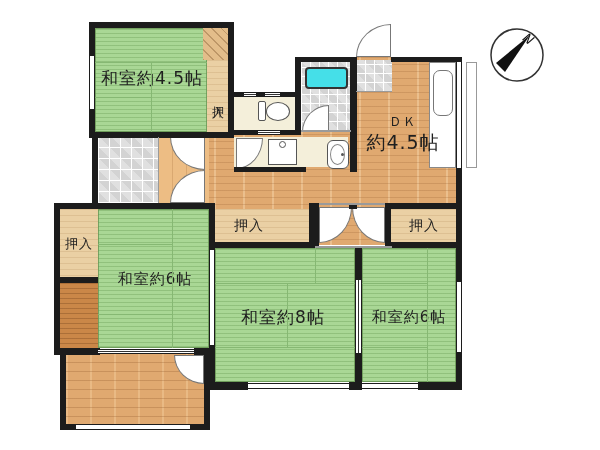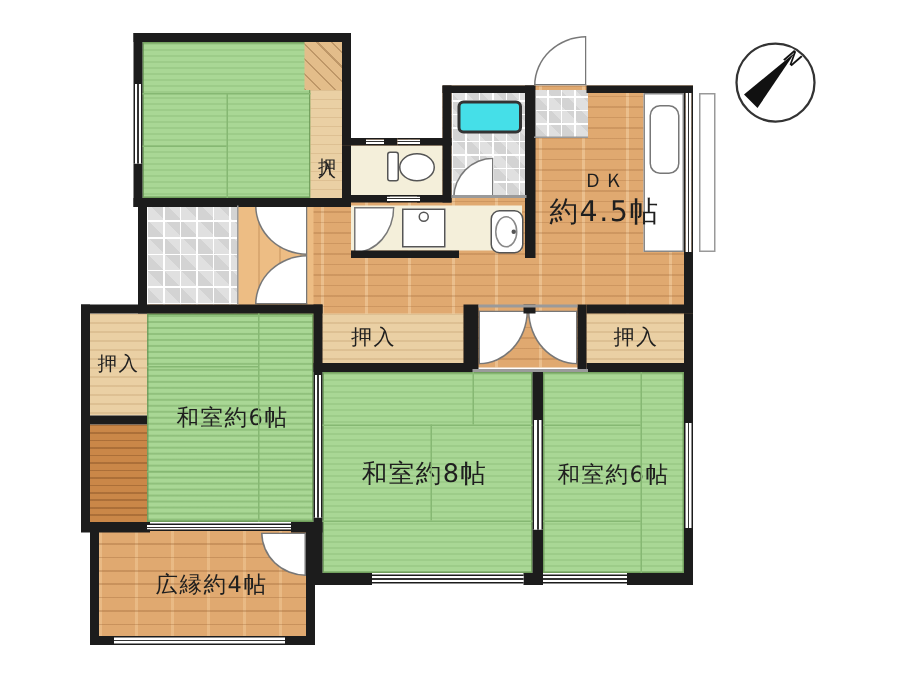--- a/index.html
+++ b/index.html
@@ -86,30 +86,30 @@
   <div class="fixture" style="left:327px;top:140px;width:22px;height:29px;border-radius:6px"></div>
   <div class="fixture" style="left:330px;top:144px;width:15px;height:21px;border-radius:50%;border-color:#888"></div>
   <div style="left:341px;top:153px;width:3px;height:3px;border-radius:50%;background:#555"></div>
 
   <svg style="position:absolute;left:488px;top:26px" width="60" height="60" viewBox="0 0 60 60">
     <circle cx="29" cy="29" r="26" fill="#fff" stroke="#333" stroke-width="1.5"></circle>
     <polygon points="42,9 8,37 17,46" fill="#111"></polygon>
     <text x="36" y="17" font-size="13" font-style="italic" fill="#111" transform="rotate(38 40 12)">N</text>
   </svg>
 
+  <div class="lbl" style="left:152px;top:78px;font-size:17px">和室約4.5帖</div>
   <div class="lbl-v" style="left:218px;top:96px;font-size:12px">押入</div>
   <div class="lbl" style="left:403px;top:121px;font-size:13px">ＤＫ</div>
   <div class="lbl" style="left:403px;top:142px;font-size:19px">約4.5帖</div>
   <div class="lbl" style="left:79px;top:243px;font-size:13px">押入</div>
   <div class="lbl" style="left:155px;top:279px;font-size:15px">和室約6帖</div>
   <div class="lbl" style="left:249px;top:225px;font-size:14px">押入</div>
   <div class="lbl" style="left:424px;top:225px;font-size:14px">押入</div>
   <div class="lbl" style="left:283px;top:317px;font-size:17px">和室約8帖</div>
   <div class="lbl" style="left:409px;top:317px;font-size:15px">和室約6帖</div>
-  <div class="lbl" style="left:141px;top:390px;font-size:15px">広縁約4帖</div>
 
   <div class="door" style="left:356px;top:24px;width:35px;height:33px;border-radius:100% 0 0 0"></div>
   <div class="door" style="left:170px;top:137px;width:35px;height:33px;border-radius:0 0 0 100%"></div>
   <div class="door" style="left:170px;top:170px;width:35px;height:33px;border-radius:100% 0 0 0"></div>
   <div class="door" style="left:302px;top:105px;width:27px;height:27px;border-radius:100% 0 0 0"></div>
   <div class="door" style="left:236px;top:138px;width:27px;height:31px;border-radius:0 0 100% 0"></div>
   <div class="door" style="left:319px;top:207px;width:33px;height:36px;border-radius:0 0 100% 0"></div>
   <div class="door" style="left:352px;top:207px;width:33px;height:36px;border-radius:0 0 0 100%"></div>
   <div class="door" style="left:174px;top:355px;width:30px;height:29px;border-radius:0 0 0 100%"></div>
 

